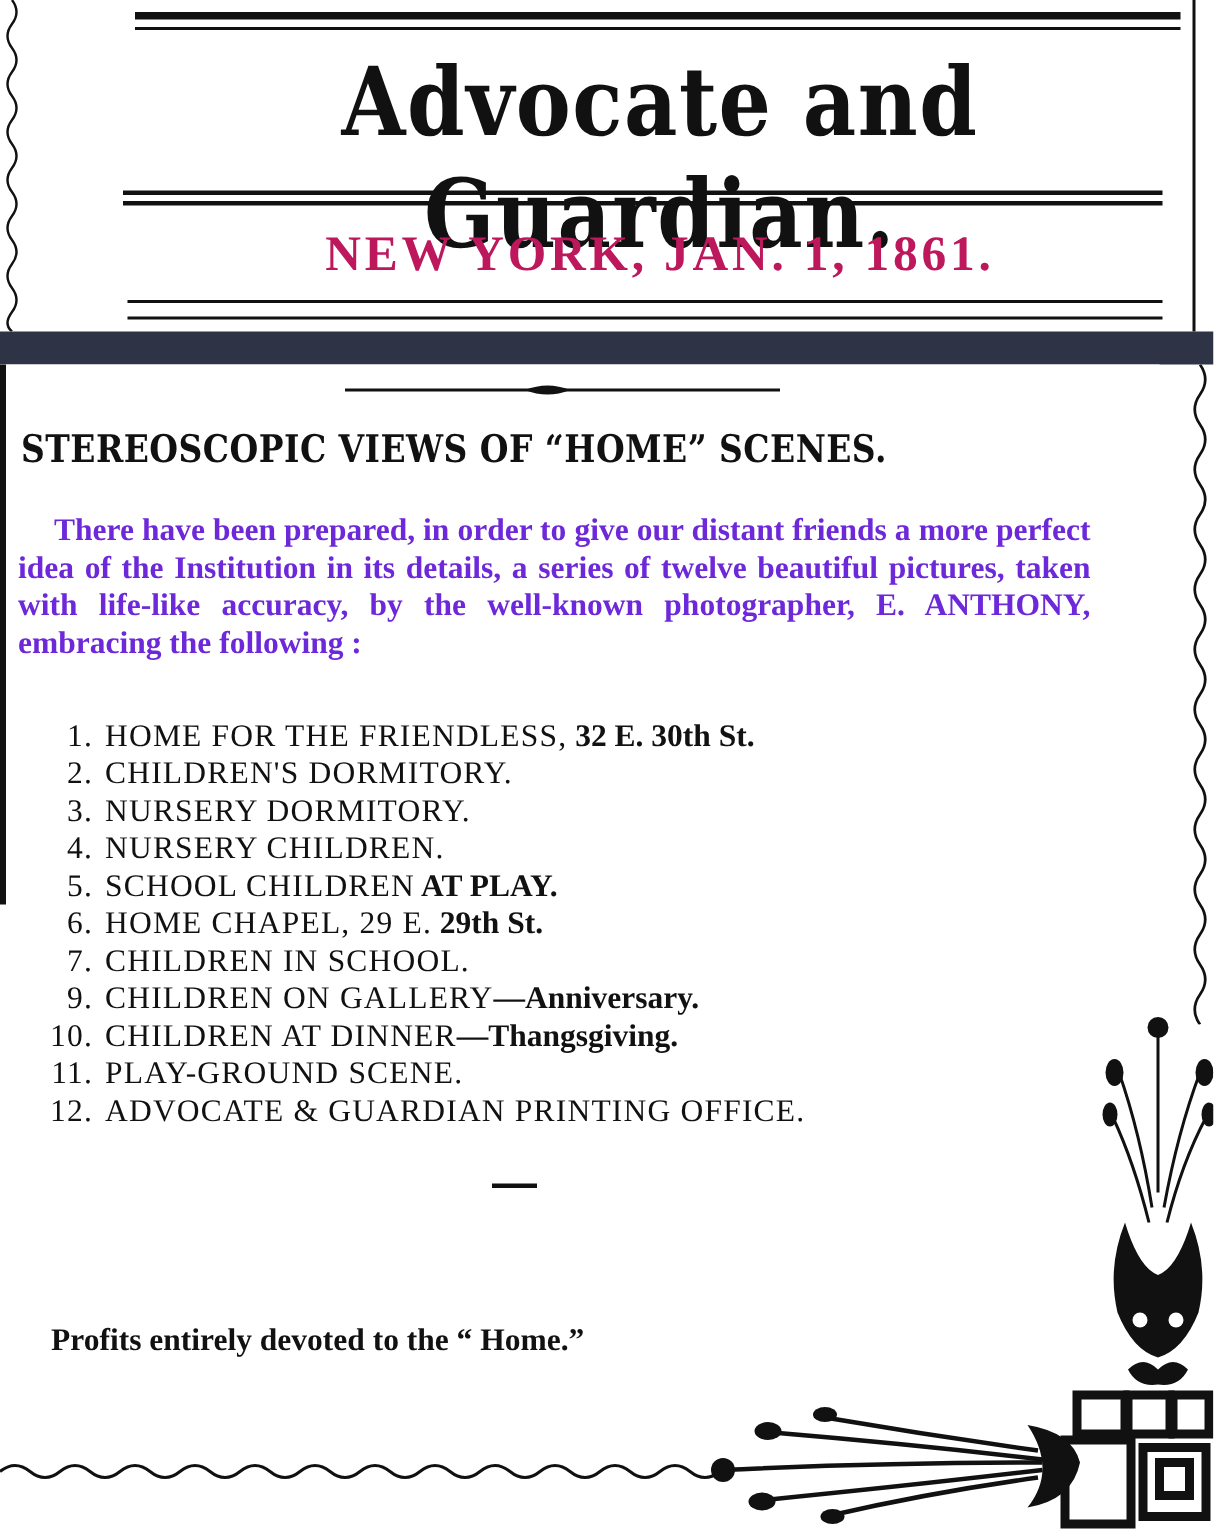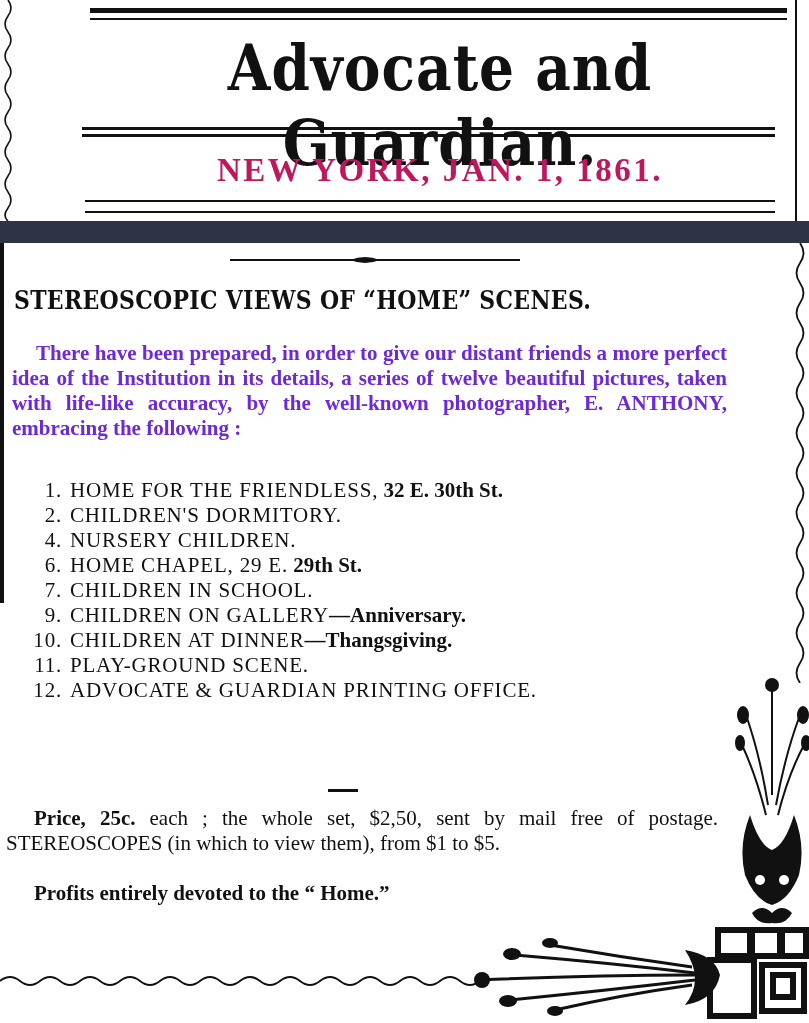--- a/index.html
+++ b/index.html
@@ -84,34 +84,33 @@
 
   <div class="ad-heading">STEREOSCOPIC VIEWS OF “HOME” SCENES.</div>
 
   <p class="ad-intro" style="margin:0;">
     <span class="indent"></span><span>There have been prepared, in order to give our distant friends a more perfect idea of the Institution in its details, a series of twelve beautiful pictures, taken with life-like accuracy, by the well-known photographer, E. ANTHONY, embracing the following :</span>
   </p>
 
   <ol class="ad-list">
     <li><span class="num">1.</span><span class="txt">HOME FOR THE FRIENDLESS,</span><span class="tail"> 32 E. 30th St.</span></li>
     <li><span class="num">2.</span><span class="txt">CHILDREN'S DORMITORY.</span><span class="tail"></span></li>
+    <li><span class="num">3.</span><span class="txt">NURSERY DORMITORY.</span><span class="tail"></span></li>
     <li><span class="num">4.</span><span class="txt">NURSERY CHILDREN.</span><span class="tail"></span></li>
+    <li><span class="num">5.</span><span class="txt">SCHOOL CHILDREN</span><span class="tail"> AT PLAY.</span></li>
     <li><span class="num">6.</span><span class="txt">HOME CHAPEL, 29 E.</span><span class="tail"> 29th St.</span></li>
     <li><span class="num">7.</span><span class="txt">CHILDREN IN SCHOOL.</span><span class="tail"></span></li>
     <li><span class="num">9.</span><span class="txt">CHILDREN ON GALLERY</span><span class="tail">—Anniversary.</span></li>
     <li><span class="num">10.</span><span class="txt">CHILDREN AT DINNER</span><span class="tail">—Thangsgiving.</span></li>
     <li><span class="num">11.</span><span class="txt">PLAY-GROUND SCENE.</span><span class="tail"></span></li>
     <li><span class="num">12.</span><span class="txt">ADVOCATE &amp; GUARDIAN PRINTING OFFICE.</span><span class="tail"></span></li>
   </ol>
 
   <div class="short-rule"></div>
 
-  <p class="ad-price" style="margin:0;">
-    <span class="indent"></span><b>Price, 25c.</b><span> each ; the whole set, $2,50, sent by mail free of postage.  STEREOSCOPES (in which to view them), from $1 to $5.</span>
-  </p>
 
   <div class="ad-profits">Profits entirely devoted to the “ Home.”</div>
 
   <svg class="wavy-bottom" viewBox="0 0 480 16" preserveAspectRatio="none">
     <path d="M0 8 q10 -8 20 0 q10 8 20 0 q10 -8 20 0 q10 8 20 0 q10 -8 20 0 q10 8 20 0 q10 -8 20 0 q10 8 20 0 q10 -8 20 0 q10 8 20 0 q10 -8 20 0 q10 8 20 0 q10 -8 20 0 q10 8 20 0 q10 -8 20 0 q10 8 20 0 q10 -8 20 0 q10 8 20 0 q10 -8 20 0 q10 8 20 0 q10 -8 20 0 q10 8 20 0 q10 -8 20 0 q10 8 20 0" fill="none" stroke="#111" stroke-width="2"></path>
   </svg>
 
   <svg class="corner-ornament" viewBox="0 0 339 348">
 
     <g stroke="#111" stroke-width="2" fill="none">

